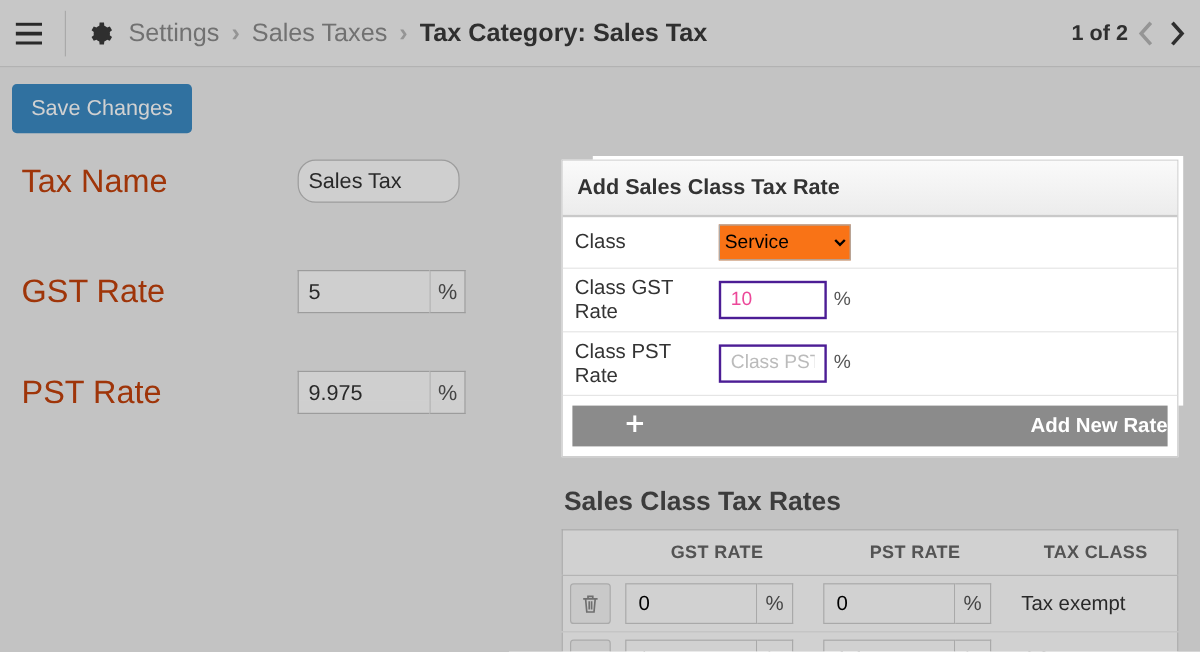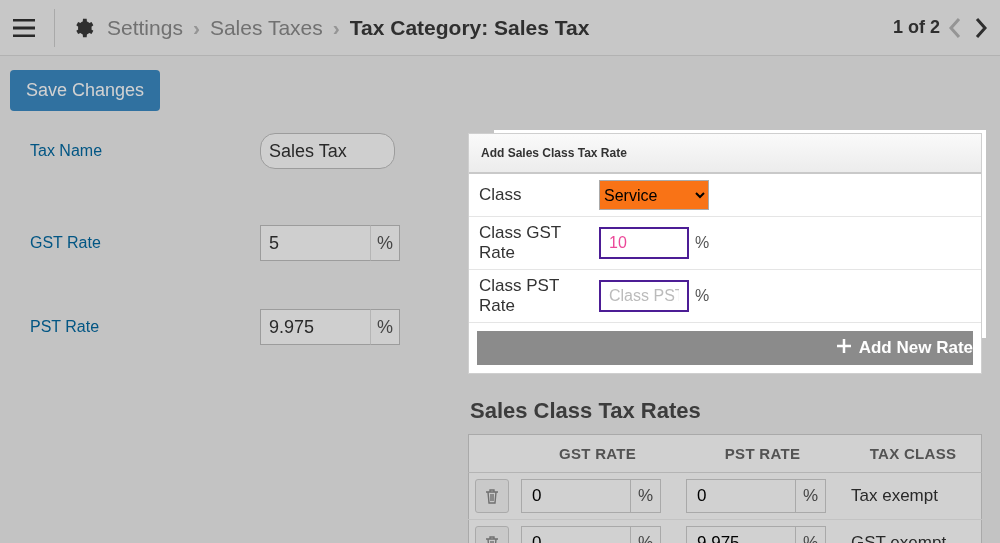--- a/index.html
+++ b/index.html
@@ -46,21 +46,21 @@
     padding:10px 16px; font-size:18px; cursor:pointer;
   }
 
   
   .main { display:flex; gap:30px; padding: 8px 18px 20px 18px; }
   .left { width:420px; }
   .right { flex:1; }
 
   .form-row { display:flex; align-items:center; margin-bottom:48px; }
   .form-row:first-child { margin-bottom:56px; }
-  .form-label { width:230px; font-size:16px; color:#0369a1;margin-left:12px; }
+  .form-label { width:230px; font-size:27px; color:#c2410c; }
   .text-input {
     border:1px solid #bfbfbf; background:#fdfdfd; height:36px;
     padding:4px 8px; font-size:18px; color:#333;
   }
   .name-input { width:135px;border-radius:15px; }
   .num-wrap { display:flex; align-items:center; }
   .num-input { width:110px; border-right:none; }
   .suffix {
     border:1px solid #bfbfbf; border-left:1px solid #ddd; height:36px;
     display:flex; align-items:center; justify-content:center; width:30px;
@@ -68,21 +68,21 @@
   }
 
   
   .add-panel {
     background:#fff; position:relative; z-index:60;
     border:1px solid #cfcfcf;
   }
   .add-panel .panel-title {
     background:linear-gradient(#fafafa,#ececec);
     border-bottom:2px solid #c9c9c9;
-    padding:12px 12px; font-size:12px; font-weight:700; color:#333;
+    padding:12px 12px; font-size:18px; font-weight:700; color:#333;
   }
   .panel-row {
     display:flex; align-items:center; padding:6px 10px;
     border-bottom:1px solid #e5e5e5; font-size:17px; color:#333;
   }
   .panel-row:last-of-type { border-bottom:none; }
   .panel-row .plabel { width:120px; }
   .panel-row select {
     height:30px; border:1px solid #aaa; background:#f97316; font-size:16px; width:110px;
   }
@@ -91,21 +91,21 @@
   }
   .panel-row .pnum::placeholder { color:#bbb; }
   .panel-row .psuffix {
     height:32px; width:26px; display:flex; align-items:center; justify-content:center;
     font-size:16px; color:#555; border:none;
   }
   .add-btn-row { padding:8px; }
   .btn-add {
     width:100%; background:#8b8b8b; color:#fff; border:none; height:34px;
     font-size:17px; font-weight:600; cursor:pointer; display:flex; gap:8px;
-    align-items:center; justify-content:flex-end;padding-left:45px;
+    align-items:center; justify-content:space-between;padding-left:45px;
   }
 
   
   .rates-title { font-size:22px; font-weight:700; color:#4a4a4a; margin:24px 0 10px 2px; }
   .rates-table { width:100%; border:1px solid #cfcfcf; background:#fff; border-collapse:collapse; }
   .rates-table th {
     text-align:center; font-size:15px; font-weight:600; color:#666;
     padding:10px 6px; border-bottom:1px solid #dcdcdc; letter-spacing:.3px;
   }
   .rates-table td { padding:6px 6px; border-bottom:1px solid #eee; font-size:17px; color:#333; }

